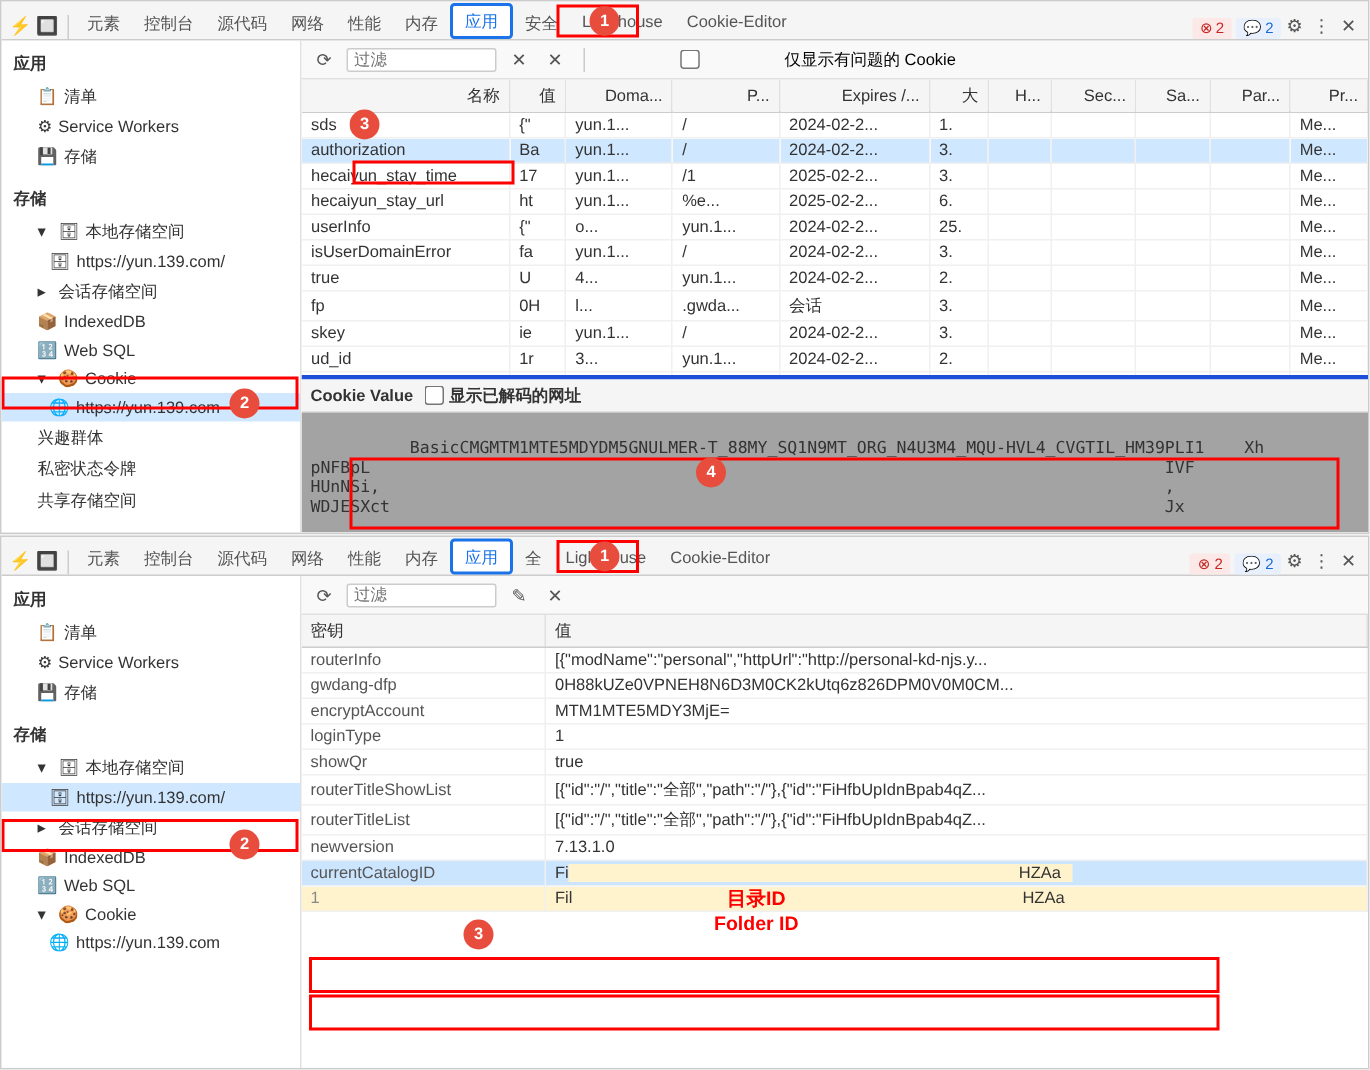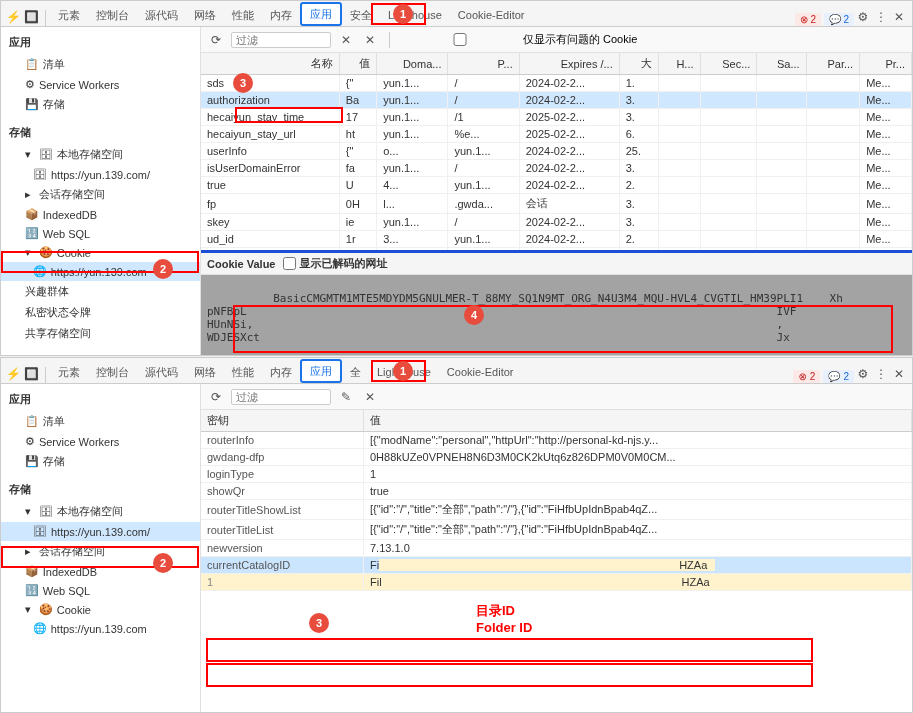--- a/index.html
+++ b/index.html
@@ -471,20 +471,24 @@
             <tbody id="bottom-storage-tbody">
             <tr>
                   <td style="color: rgb(85, 85, 85);">routerInfo</td>
                   <td>[{"modName":"personal","httpUrl":"http://personal-kd-njs.y...</td>
                 </tr>
                 <tr>
                   <td style="color: rgb(85, 85, 85);">gwdang-dfp</td>
                   <td>0H88kUZe0VPNEH8N6D3M0CK2kUtq6z826DPM0V0M0CM...</td>
                 </tr>
                 <tr>
+                  <td style="color: rgb(85, 85, 85);">encryptAccount</td>
+                  <td>MTM1MTE5MDY3MjE=</td>
+                </tr>
+                <tr>
                   <td style="color: rgb(85, 85, 85);">loginType</td>
                   <td>1</td>
                 </tr>
                 <tr>
                   <td style="color: rgb(85, 85, 85);">showQr</td>
                   <td>true</td>
                 </tr>
                 <tr>
                   <td style="color: rgb(85, 85, 85);">routerTitleShowList</td>
                   <td>[{"id":"/","title":"全部","path":"/"},{"id":"FiHfbUpIdnBpab4qZ...</td>
@@ -513,16 +517,16 @@
 
     <div class="annotation-circle" style="top: 3px; left: 392px;">1</div>
     <div class="annotation-circle" style="top: 195px; left: 152px;">2</div>
     <div class="annotation-circle" style="top: 255px; left: 308px;">3</div>
 
     <div class="red-box" style="top: 2px; left: 370px; width: 55px; height: 22px;"></div>
     <div class="red-box" style="top: 188px; left: 0px; width: 198px; height: 22px;"></div>
     <div class="red-box" style="top: 280px; left: 205px; width: 607px; height: 24px;"></div>
     <div class="red-box" style="top: 305px; left: 205px; width: 607px; height: 24px;"></div>
 
-    <div class="overlay-text" style="top: 244px; left: 475px;">目录ID<br>Folder ID</div>
+    <div class="overlay-text" style="top: 232px; left: 475px; text-align: center;">目录ID<br>Folder ID</div>
   </div>
 
 </div>
 
 </body></html>

